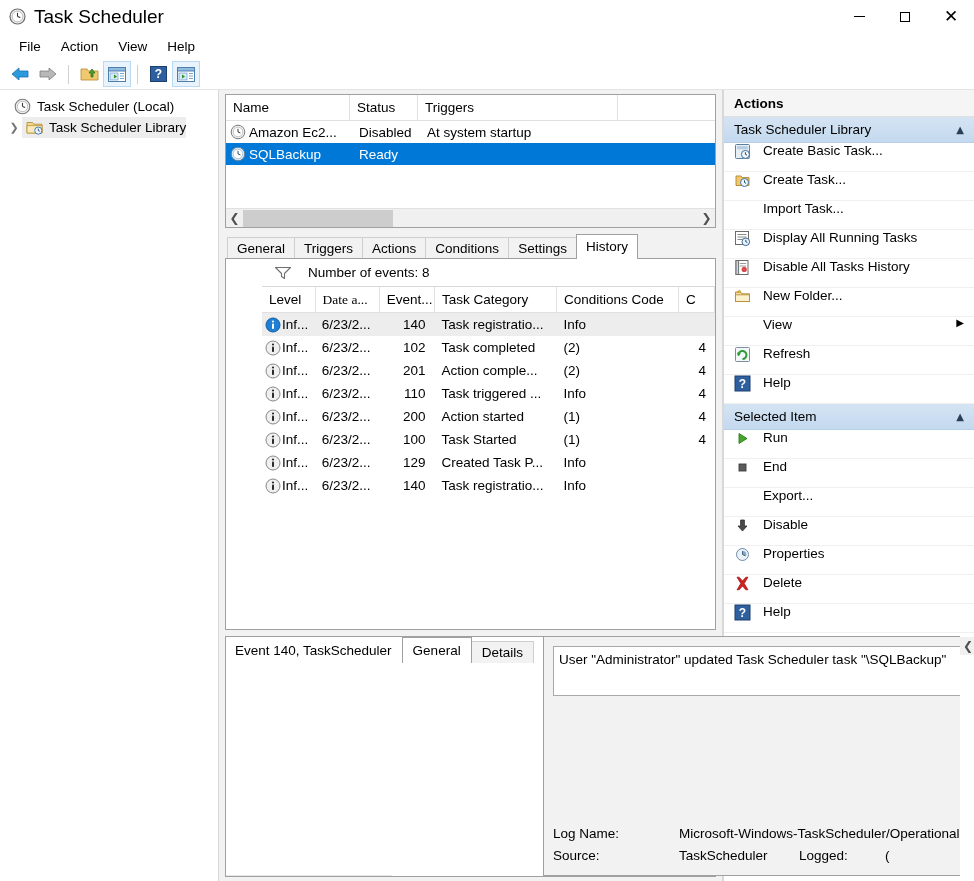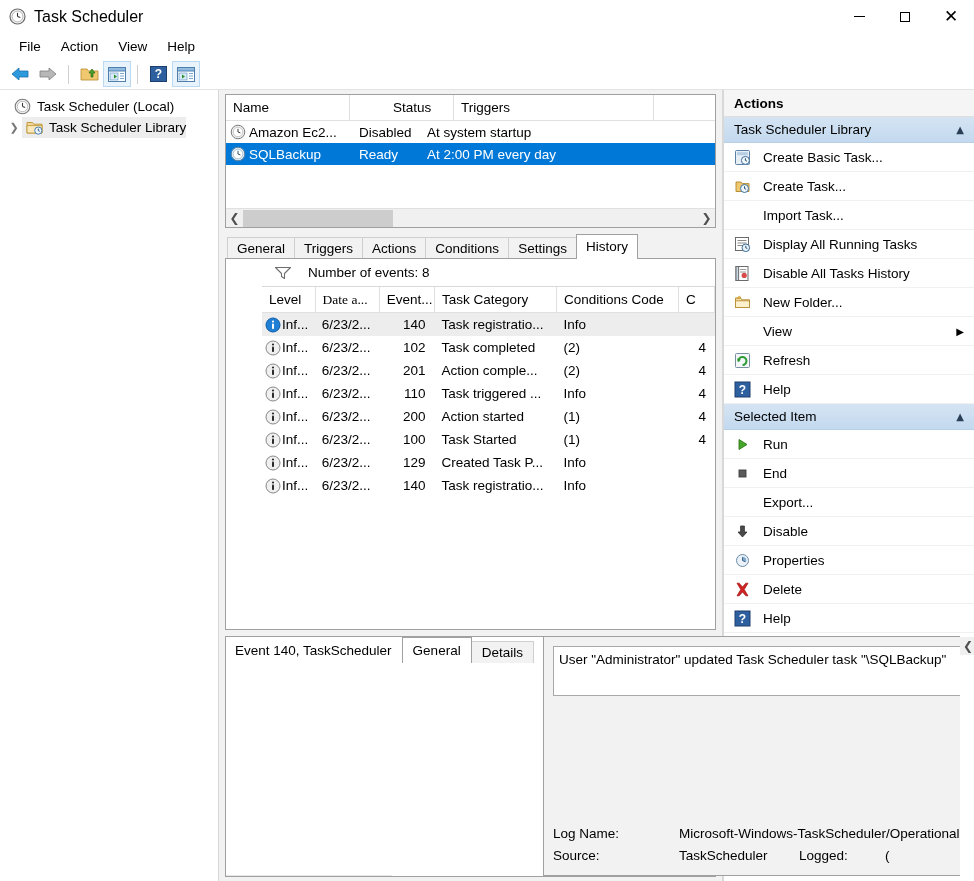--- a/index.html
+++ b/index.html
@@ -26,21 +26,21 @@
     position: relative;
   }
   .titlebar-icon {
     margin-left: 9px;
     margin-right: 8px;
     width: 17px;
     height: 17px;
     display: block;
   }
   .titlebar-title {
-    font-size: 16px;
+    font-size: 19px;
     color: #000;
   }
   .win-buttons {
     position: absolute;
     right: 0;
     top: 0;
     display: flex;
     height: 33px;
   }
   .win-btn {
@@ -467,21 +467,21 @@
   }
   .group-header .gh-label { flex: 1 1 auto; }
   .group-header .gh-chevron {
     font-size: 10px;
     color: #2a3f55;
     font-family: "DejaVu Sans", sans-serif;
   }
   .action-item {
     height: 29px;
     display: flex;
-    align-items: center;
+    align-items: flex-start;
     padding-left: 10px;
     padding-right: 10px;
     font-size: 13.5px;
     box-sizing: border-box;
     border-bottom: 1px solid #f0f0f0;
   }
   .ai-ico {
     width: 17px;
     height: 17px;
     margin-right: 12px;
@@ -603,21 +603,21 @@
         <span>Task Scheduler Library</span>
       </span>
     </div>
   </div>
 
   <div class="center-pane">
 
     <div class="task-list-box">
       <div class="col-head">
         <div class="ch" style="width:124px;">Name</div>
-        <div class="ch" style="width:68px;margin-left:36px;">Status</div>
+        <div class="ch" style="width:68px;">Status</div>
         <div class="ch" style="width:200px;">Triggers</div>
       </div>
       <div class="task-rows">
         <div class="task-row">
           <svg class="task-ico" viewBox="0 0 16 16">
             <circle cx="8" cy="8" r="6.8" fill="#f0f0f0" stroke="#7b7b7b" stroke-width="1"></circle>
             <circle cx="8" cy="8" r="4.8" fill="#ffffff" stroke="#a5a5a5" stroke-width="0.6"></circle>
             <line x1="8" y1="8" x2="8" y2="4.8" stroke="#3a3a3a" stroke-width="1"></line>
             <line x1="8" y1="8" x2="10.4" y2="8.9" stroke="#3a3a3a" stroke-width="1"></line>
           </svg>
@@ -627,21 +627,20 @@
         </div>
         <div class="task-row selected">
           <svg class="task-ico" viewBox="0 0 16 16">
             <circle cx="8" cy="8" r="6.8" fill="#dbeaf7" stroke="#5d7f9e" stroke-width="1"></circle>
             <circle cx="8" cy="8" r="4.8" fill="#ffffff" stroke="#8aa6bf" stroke-width="0.6"></circle>
             <line x1="8" y1="8" x2="8" y2="4.8" stroke="#2f4f6b" stroke-width="1"></line>
             <line x1="8" y1="8" x2="10.4" y2="8.9" stroke="#2f4f6b" stroke-width="1"></line>
           </svg>
           <div class="cell" style="width:104px;padding-left:1px;">SQLBackup</div>
           <div class="cell" style="width:68px;">Ready</div>
-          <div class="cell" style="width:250px;">At 2:00 PM every day</div>
         </div>
       </div>
       <div class="hscroll">
         <div class="hs-arrow">❮</div>
         <div class="hs-track">
           <div class="hs-thumb" style="width:33%;"></div>
         </div>
         <div class="hs-arrow">❯</div>
       </div>
     </div>

